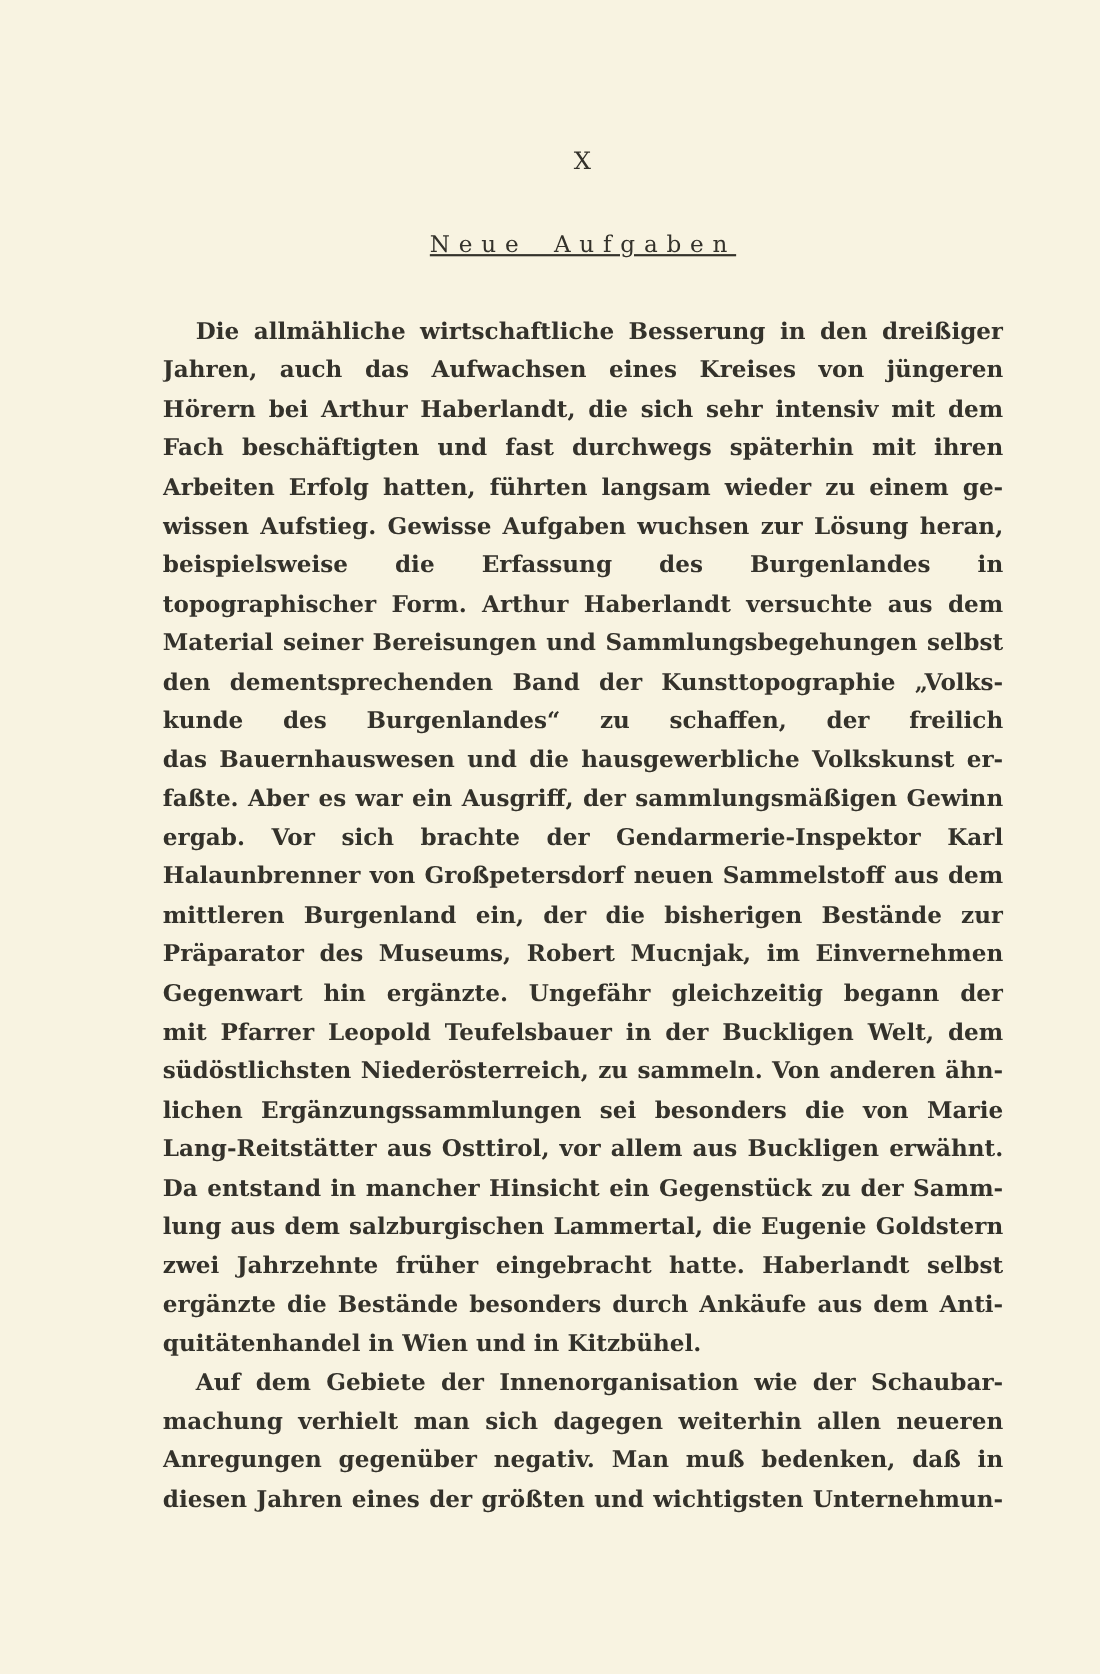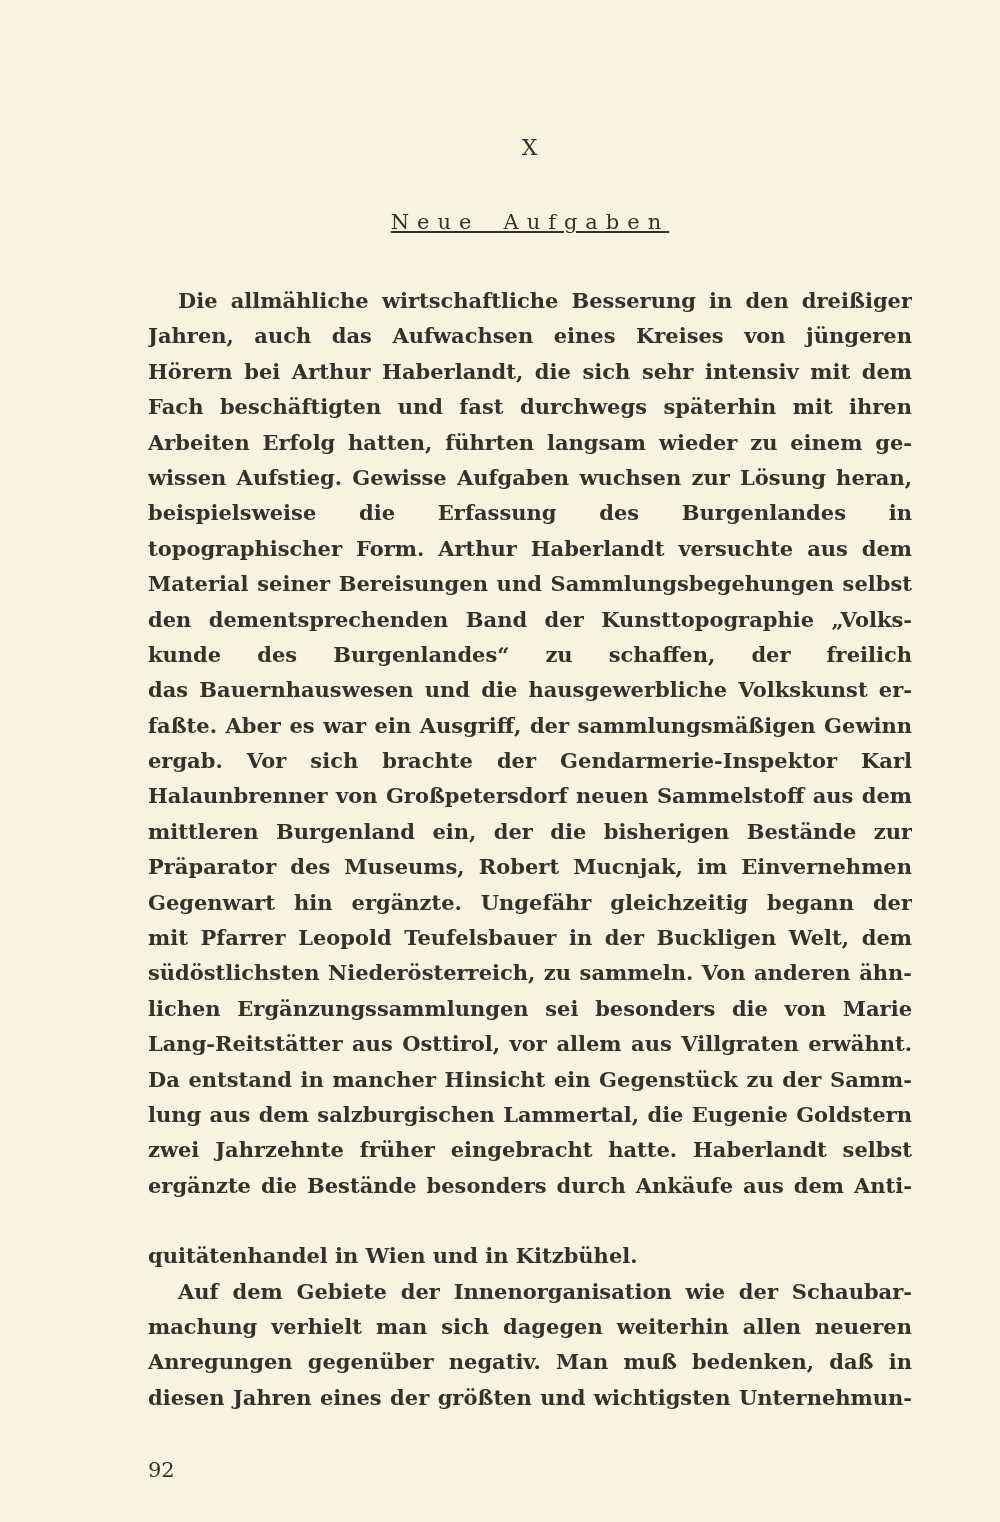--- a/index.html
+++ b/index.html
@@ -49,21 +49,20 @@
     text-align-last: justify;
     overflow: hidden;
     white-space: normal;
   }
   .line.indent {
     padding-left: 30px;
   }
   .line.last-left {
     text-align: center;
     text-align-last: left;
-    margin-top: 35px;
   }
   .page-number {
     margin-top: 42px;
     font-size: 21px;
     line-height: 26px;
   }
 </style>
 </head>
 <body>
 
@@ -86,28 +85,27 @@
         <div class="line">das Bauernhauswesen und die hausgewerbliche Volkskunst er-</div>
         <div class="line">faßte. Aber es war ein Ausgriff, der sammlungsmäßigen Gewinn</div>
         <div class="line">ergab. Vor sich brachte der Gendarmerie-Inspektor Karl</div>
         <div class="line">Halaunbrenner von Großpetersdorf neuen Sammelstoff aus dem</div>
         <div class="line">mittleren Burgenland ein, der die bisherigen Bestände zur</div>
         <div class="line">Präparator des Museums, Robert Mucnjak, im Einvernehmen</div>
         <div class="line">Gegenwart hin ergänzte. Ungefähr gleichzeitig begann der</div>
         <div class="line">mit Pfarrer Leopold Teufelsbauer in der Buckligen Welt, dem</div>
         <div class="line">südöstlichsten Niederösterreich, zu sammeln. Von anderen ähn-</div>
         <div class="line">lichen Ergänzungssammlungen sei besonders die von Marie</div>
-        <div class="line">Lang-Reitstätter aus Osttirol, vor allem aus Villgraten erwähnt.</div>
+        <div class="line">Lang-Reitstätter aus Osttirol, vor allem aus Buckligen erwähnt.</div>
         <div class="line">Da entstand in mancher Hinsicht ein Gegenstück zu der Samm-</div>
         <div class="line">lung aus dem salzburgischen Lammertal, die Eugenie Goldstern</div>
         <div class="line">zwei Jahrzehnte früher eingebracht hatte. Haberlandt selbst</div>
         <div class="line">ergänzte die Bestände besonders durch Ankäufe aus dem Anti-</div>
         <div class="line last-left">quitätenhandel in Wien und in Kitzbühel.</div>
       </div>
       <div class="paragraph">
         <div class="line indent">Auf dem Gebiete der Innenorganisation wie der Schaubar-</div>
         <div class="line">machung verhielt man sich dagegen weiterhin allen neueren</div>
         <div class="line">Anregungen gegenüber negativ. Man muß bedenken, daß in</div>
         <div class="line">diesen Jahren eines der größten und wichtigsten Unternehmun-</div>
       </div>
     </div>
-  <div class="page-number">92</div>
 </div>
 
 </body></html>

